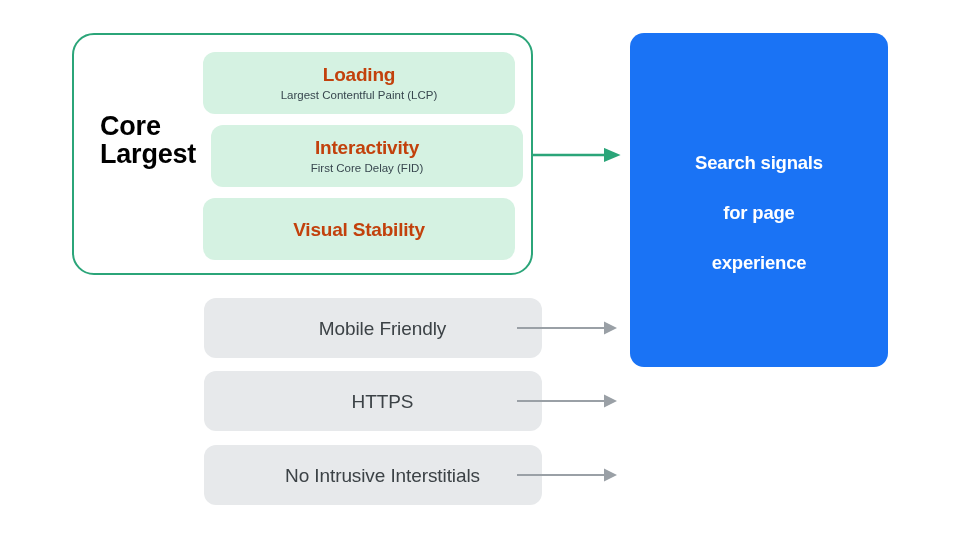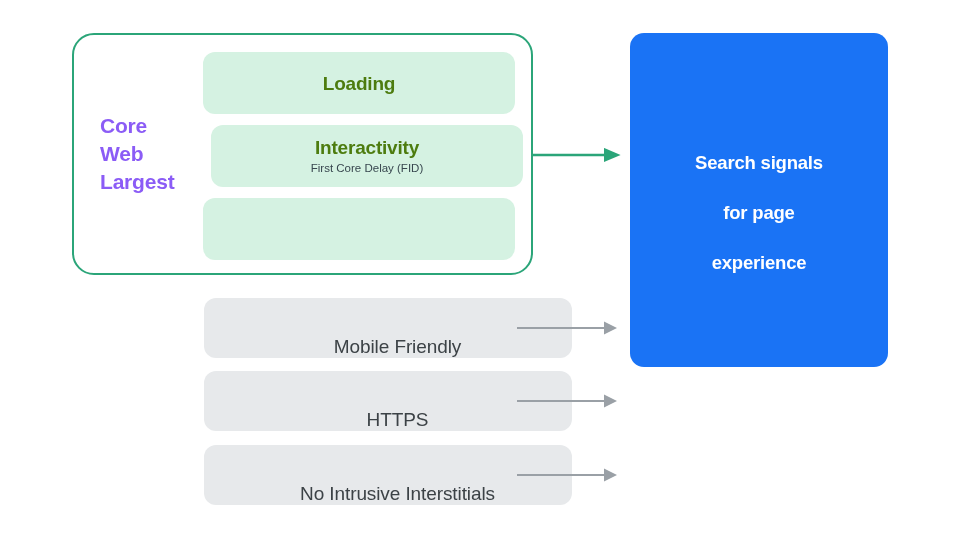--- a/index.html
+++ b/index.html
@@ -30,69 +30,69 @@
     border-radius: 22px;
     background: transparent;
   }
 
   
   #cwv-label {
     position: absolute;
     left: 100px;
     top: 112px;
     width: 95px;
-    font-size: 21px;
+    font-size: 27px;
     font-weight: bold;
     line-height: 28px;
-    color: #8b5cf6;
+    color: #000000;
     letter-spacing: -0.2px;
   }
 
   
   .metric-card {
     position: absolute;
     left: 203px;
     width: 312px;
     height: 62px;
     background: #D5F2E2;
     border-radius: 12px;
     display: flex;
     flex-direction: column;
     align-items: center;
     justify-content: center;
     box-sizing: border-box;
   }
   .metric-card .m-title {
     font-size: 19px;
     font-weight: bold;
-    color: #4d7c0f;
+    color: #c2410c;
     line-height: 23px;
     letter-spacing: -0.2px;
   }
   .metric-card .m-sub {
     font-size: 11.5px;
     font-weight: normal;
     color: #38474F;
     line-height: 16px;
     margin-top: 1px;
   }
   #metric-0 { top: 52px; }
   #metric-1 { top: 125px; margin-left: 8px; }
   #metric-2 { top: 198px; }
 
   
   .signal-card {
     position: absolute;
     left: 204px;
-    width: 368px;
+    width: 338px;
     height: 60px;
     background: #E7E9EB;
     border-radius: 12px;
     display: flex;
-    align-items: flex-end;
+    align-items: center;
     justify-content: center;
     box-sizing: border-box;
     padding-left: 19px;
   }
   .signal-card .s-title {
     font-size: 19px;
     font-weight: normal;
     color: #3C4246;
     line-height: 23px;
     letter-spacing: -0.1px;
@@ -137,34 +137,35 @@
 </style>
 </head>
 <body>
 
 <div id="canvas">
 
   <div id="cwv-container"></div>
 
   <div id="cwv-label">
     <div>Core</div>
-    <div>Web</div>
     <div>Largest</div>
   </div>
 
   <div class="metric-card" id="metric-0">
     <div class="m-title">Loading</div>
+    <div class="m-sub">Largest Contentful Paint (LCP)</div>
   </div>
 
   <div class="metric-card" id="metric-1">
     <div class="m-title">Interactivity</div>
     <div class="m-sub">First Core Delay (FID)</div>
   </div>
 
   <div class="metric-card" id="metric-2">
+    <div class="m-title">Visual Stability</div>
   </div>
 
   <div class="signal-card" id="signal-0">
     <div class="s-title">Mobile Friendly</div>
   </div>
 
   <div class="signal-card" id="signal-2">
     <div class="s-title">No Intrusive Interstitials</div>
   </div>
 

